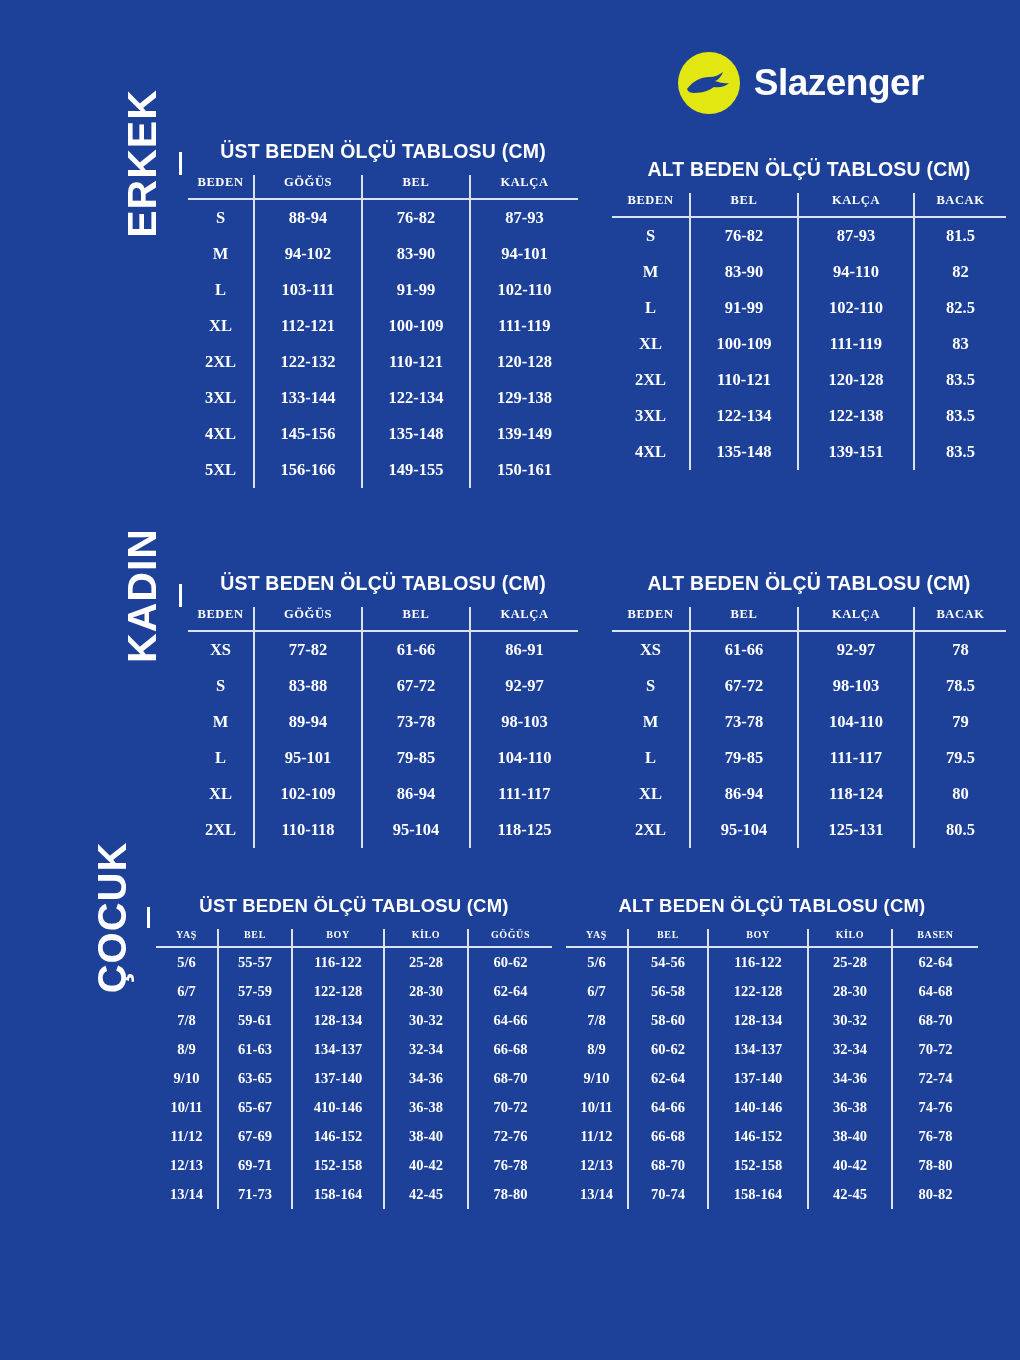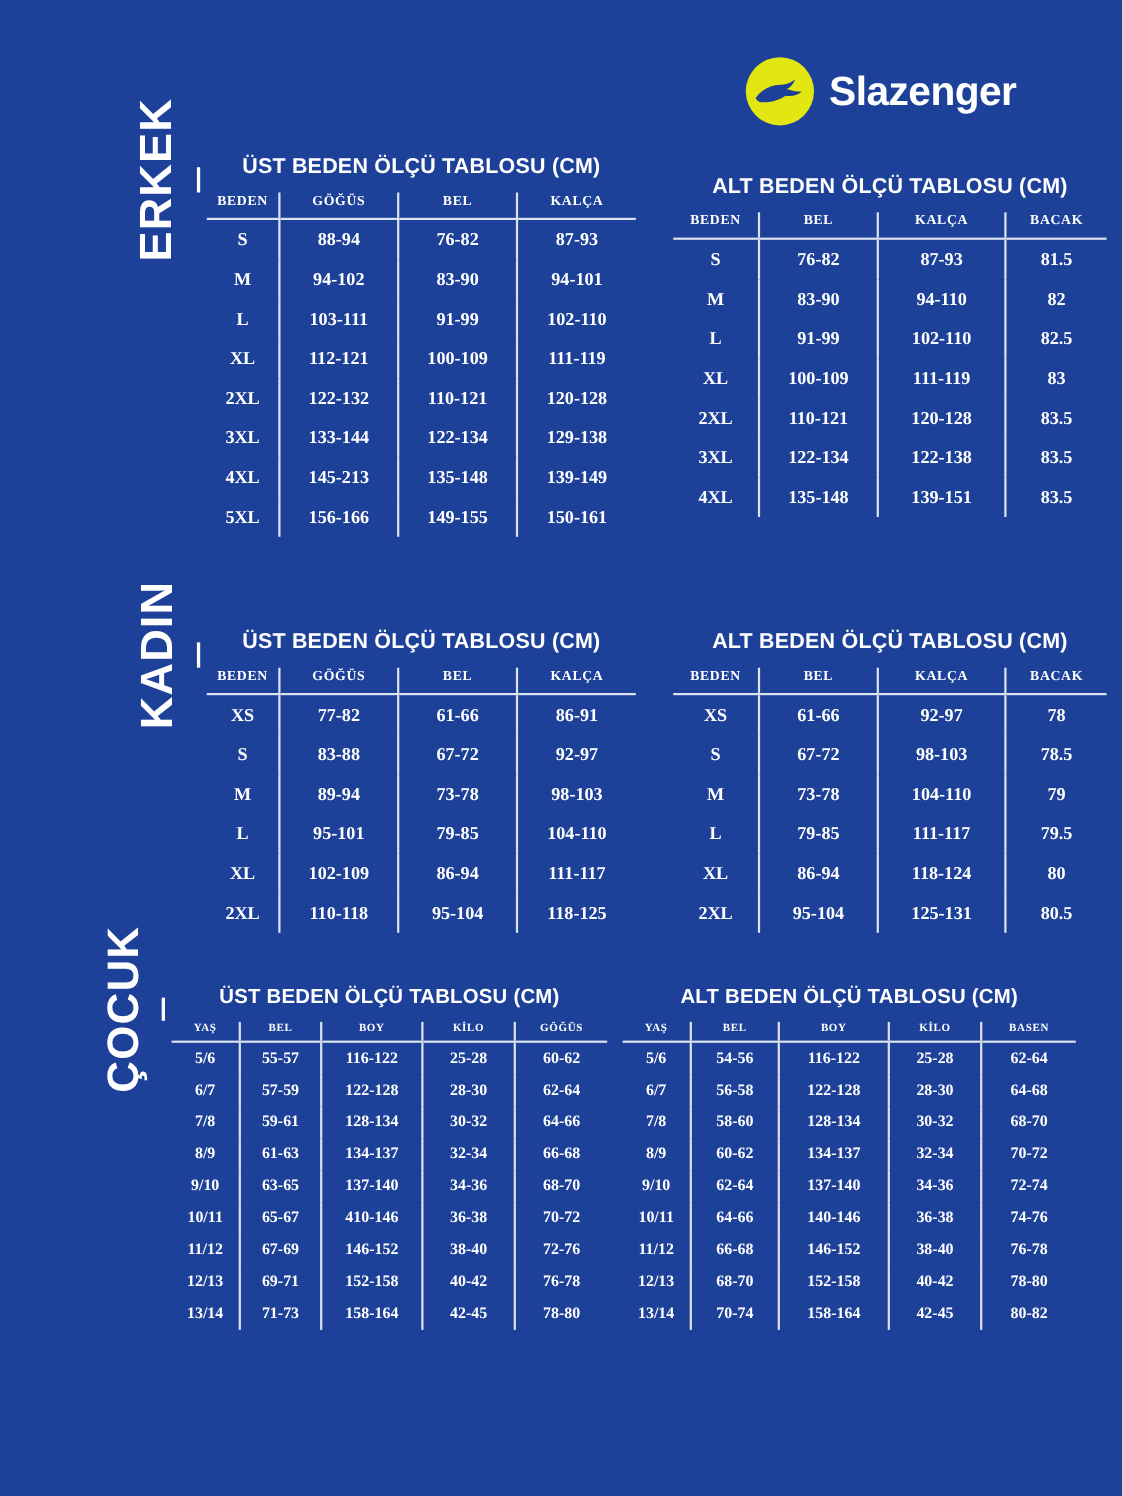--- a/index.html
+++ b/index.html
@@ -236,21 +236,21 @@
                 <td>120-128</td>
               </tr>
             <tr>
                 <td>3XL</td>
                 <td>133-144</td>
                 <td>122-134</td>
                 <td>129-138</td>
               </tr>
             <tr>
                 <td>4XL</td>
-                <td>145-213</td>
+                <td>145-156</td>
                 <td>135-148</td>
                 <td>139-149</td>
               </tr>
             <tr>
                 <td>5XL</td>
                 <td>156-166</td>
                 <td>149-155</td>
                 <td>150-161</td>
               </tr>
           </tbody>

